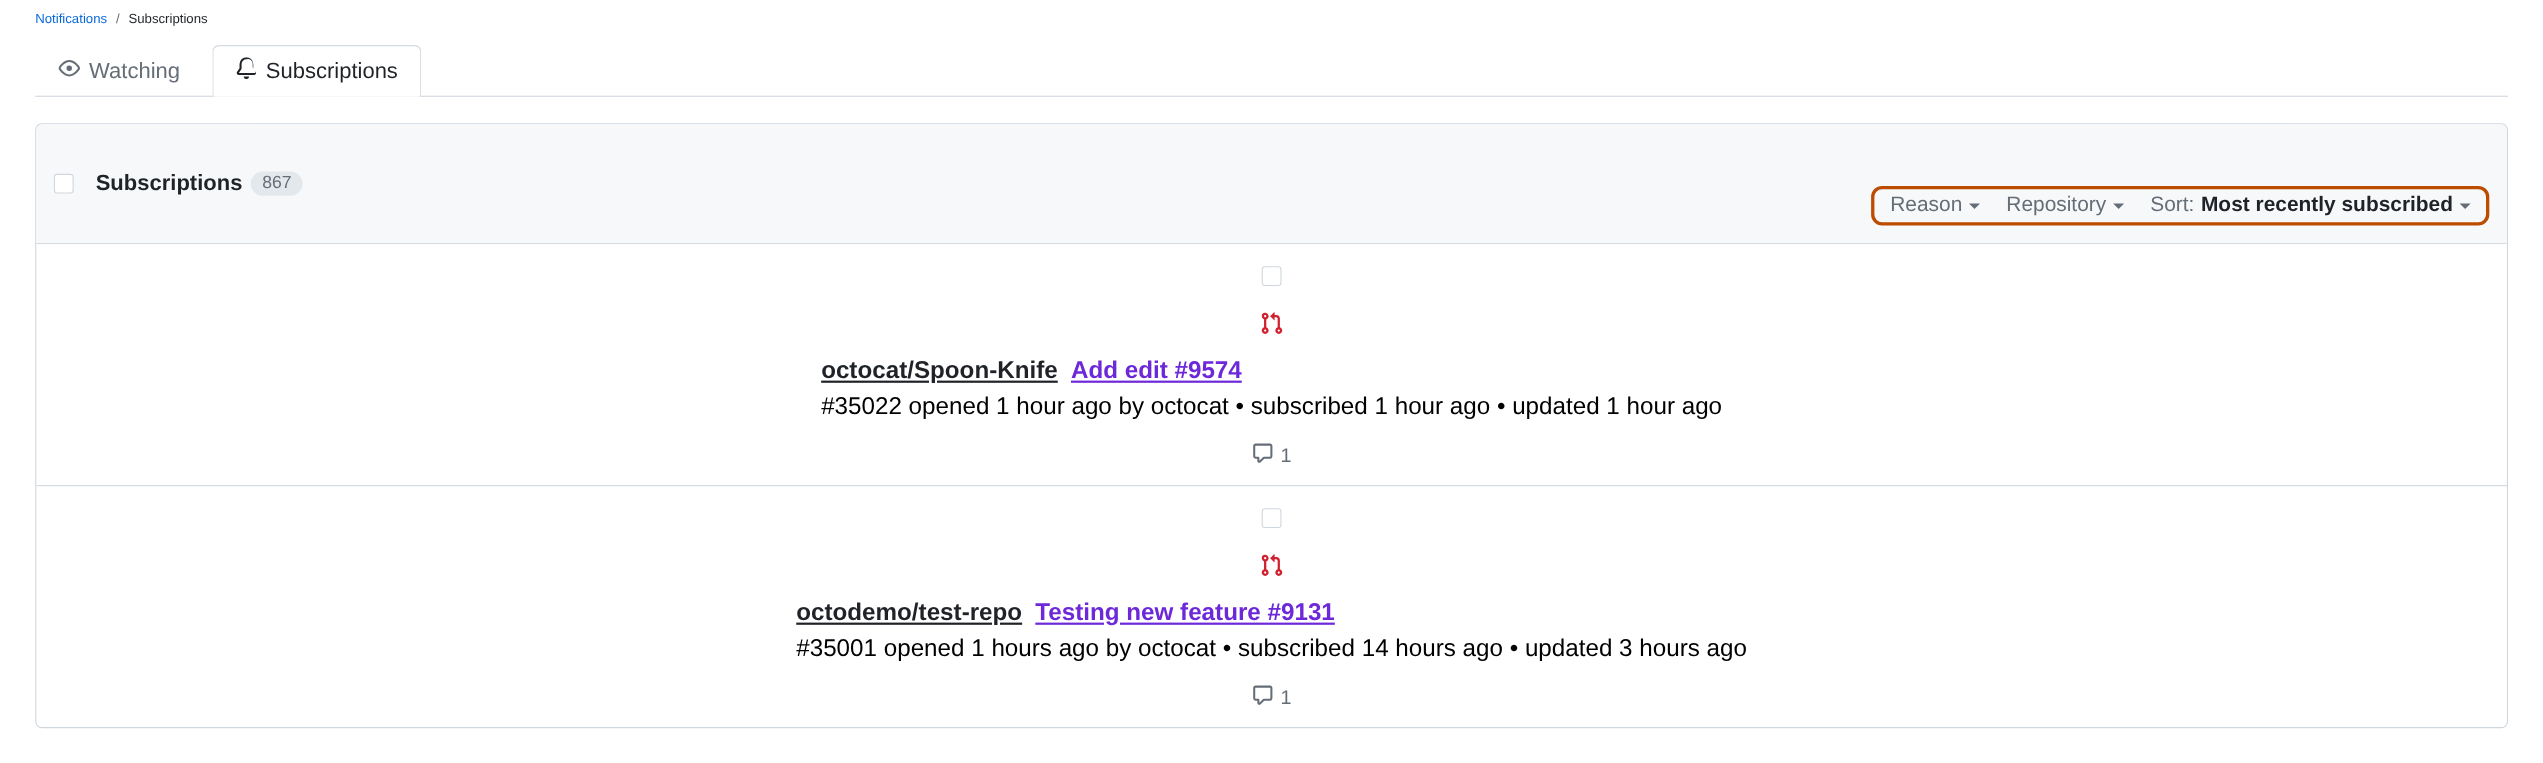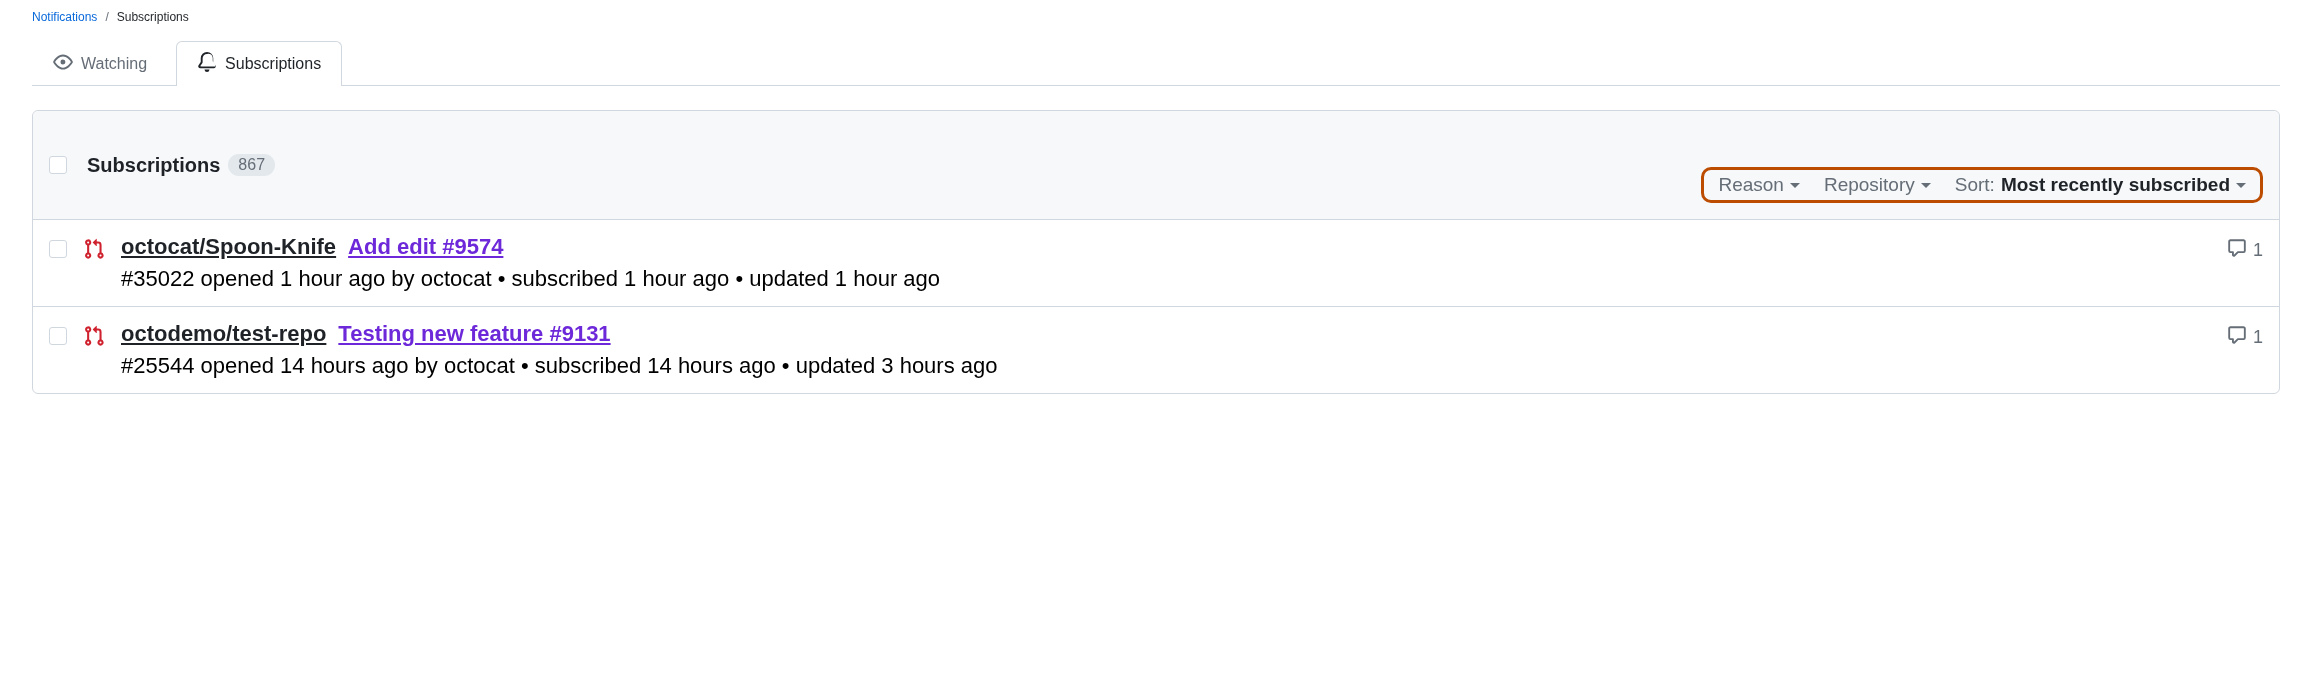--- a/index.html
+++ b/index.html
@@ -24,21 +24,21 @@
     .tabnav {
       border-bottom: 1px solid #d0d7de;
       display: flex;
       gap: 8px;
     }
     .tabnav-tab {
       display: flex;
       align-items: center;
       gap: 8px;
       padding: 10px 20px;
-      font-size: 16px;
+      font-size: 20px;
       color: #656d76;
       background: transparent;
       border: 1px solid transparent;
       border-bottom: none;
       cursor: pointer;
       border-radius: 6px 6px 0 0;
       position: relative;
       top: 1px;
     }
     .tabnav-tab.selected {
@@ -96,22 +96,23 @@
       width: 0; height: 0;
       border-left: 5px solid transparent;
       border-right: 5px solid transparent;
       border-top: 5px solid currentColor;
       display: inline-block;
     }
     .row {
       border-bottom: 1px solid #d0d7de;
       padding: 14px 16px;
       display: flex;
-      align-items: flex-start;
+      align-items: center;
       gap: 16px;
+      flex-direction: column;
     }
     .row:last-child { border-bottom: none; }
     .row-check { margin-top: 6px; }
     input[type="checkbox"] {
       width: 18px; height: 18px;
       border: 1px solid #d0d7de;
       border-radius: 3px;
       cursor: pointer;
       appearance: none;
       background: #fff;
@@ -229,21 +230,21 @@
       <div class="pr-icon">
         <svg width="22" height="22" viewBox="0 0 16 16">
             <path d="M1.5 3.25a2.25 2.25 0 1 1 3 2.122v5.256a2.251 2.251 0 1 1-1.5 0V5.372A2.25 2.25 0 0 1 1.5 3.25Zm5.677-.177L9.573.677A.25.25 0 0 1 10 .854V2.5h1A2.5 2.5 0 0 1 13.5 5v5.628a2.251 2.251 0 1 1-1.5 0V5a1 1 0 0 0-1-1h-1v1.646a.25.25 0 0 1-.427.177L7.177 3.427a.25.25 0 0 1 0-.354ZM3.75 2.5a.75.75 0 1 0 0 1.5.75.75 0 0 0 0-1.5Zm0 9.5a.75.75 0 1 0 0 1.5.75.75 0 0 0 0-1.5Zm8.25.75a.75.75 0 1 0 1.5 0 .75.75 0 0 0-1.5 0Z"></path>
           </svg>
       </div>
       <div class="row-main">
         <div class="row-title-line">
           <a href="#" class="row-repo">octodemo/test-repo</a>
           <a href="#" class="row-issue-title">Testing new feature #9131</a>
         </div>
-        <div class="row-meta">#25544 opened 14 hours ago by octocat • subscribed 14 hours ago • updated 3 hours ago</div>
+        <div class="row-meta">#35001 opened 1 hours ago by octocat • subscribed 14 hours ago • updated 3 hours ago</div>
       </div>
       <div class="row-right">
         <span>
           <svg width="20" height="20" viewBox="0 0 16 16">
               <path d="M1 2.75C1 1.784 1.784 1 2.75 1h10.5c.966 0 1.75.784 1.75 1.75v7.5A1.75 1.75 0 0 1 13.25 12H9.06l-2.573 2.573A1.458 1.458 0 0 1 4 13.543V12H2.75A1.75 1.75 0 0 1 1 10.25Zm1.75-.25a.25.25 0 0 0-.25.25v7.5c0 .138.112.25.25.25h2a.75.75 0 0 1 .75.75v2.19l2.72-2.72a.749.749 0 0 1 .53-.22h4.5a.25.25 0 0 0 .25-.25v-7.5a.25.25 0 0 0-.25-.25Z"></path>
             </svg>
         </span>
         <span>1</span>
       </div>
     </div>

